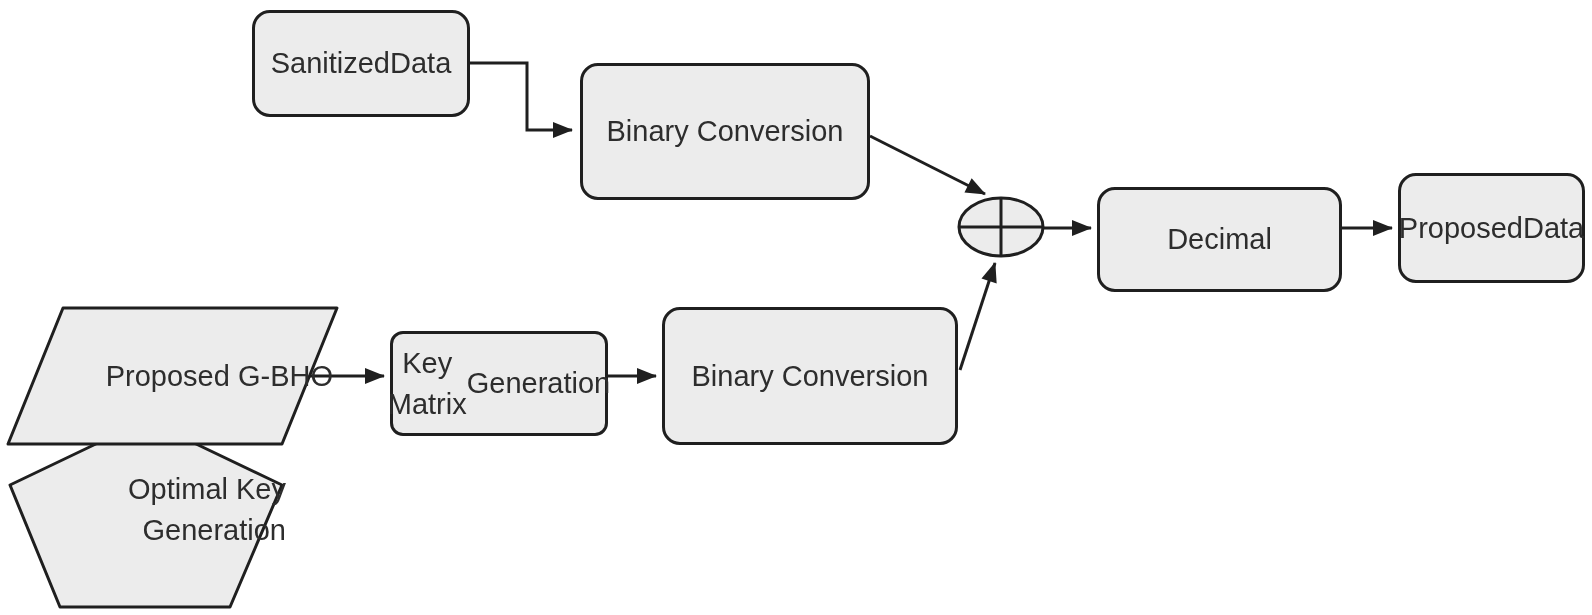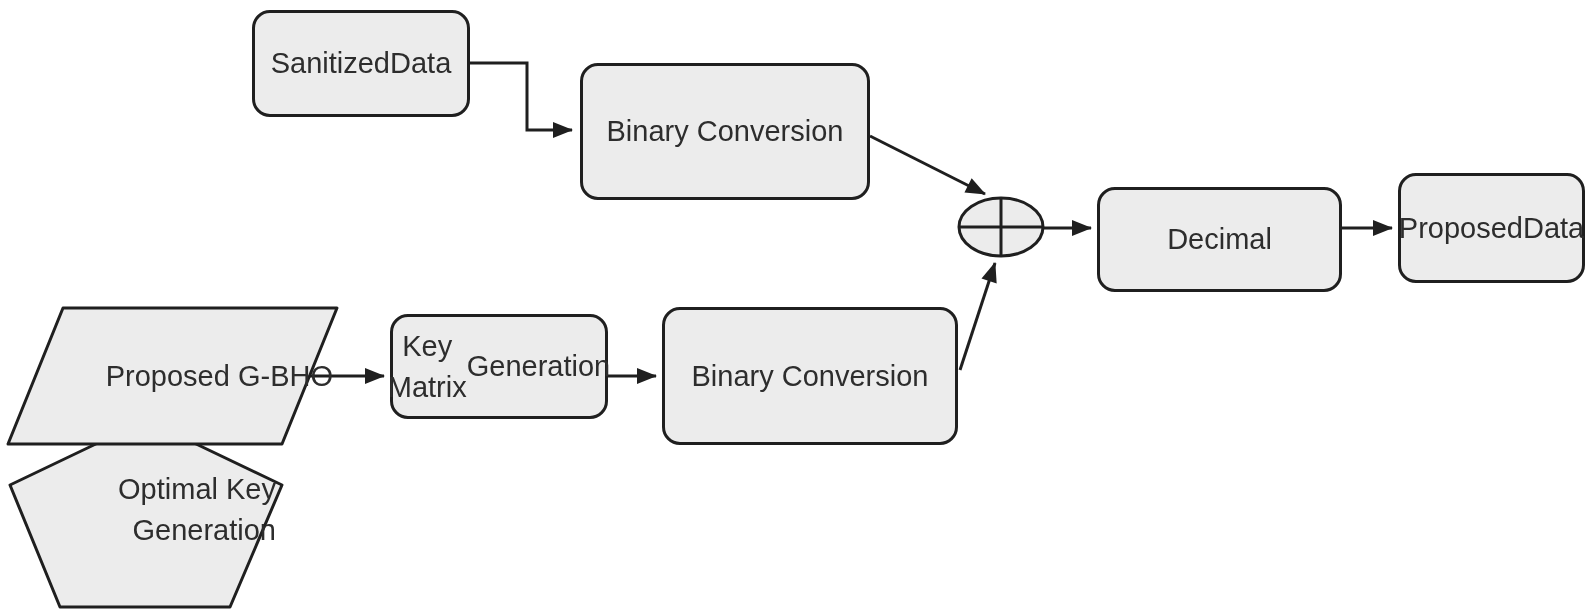--- a/index.html
+++ b/index.html
@@ -81,29 +81,29 @@
 
   <div class="node" style="left:1097px; top:175px; width:245px; height:105px;margin-top:12px;">
     <span>Decimal</span>
   </div>
 
   <div class="node" style="left:1398px; top:173px; width:187px; height:110px;">
     <span>Proposed</span>
     <span>Data</span>
   </div>
 
-  <div class="node" style="left:390px; top:314px; width:218px; height:105px;">
+  <div class="node" style="left:390px; top:331px; width:218px; height:105px;border-radius:13px;">
     <span>Key Matrix</span>
     <span>Generation</span>
   </div>
 
   <div class="node" style="left:662px; top:307px; width:296px; height:138px;">
     <span>Binary Conversion</span>
   </div>
 
   <div class="shape-label" style="left:13px; top:356px; width:320px; height:41px;">Proposed G-BHO</div>
 
-  <div class="shape-label" style="left:16px; top:469px; width:260px;">
+  <div class="shape-label" style="left:26px; top:469px; width:260px;">
     <span style="display:block;">Optimal Key</span>
     <span style="display:block;">Generation</span>
   </div>
 
 </div>
 
 </body></html>

